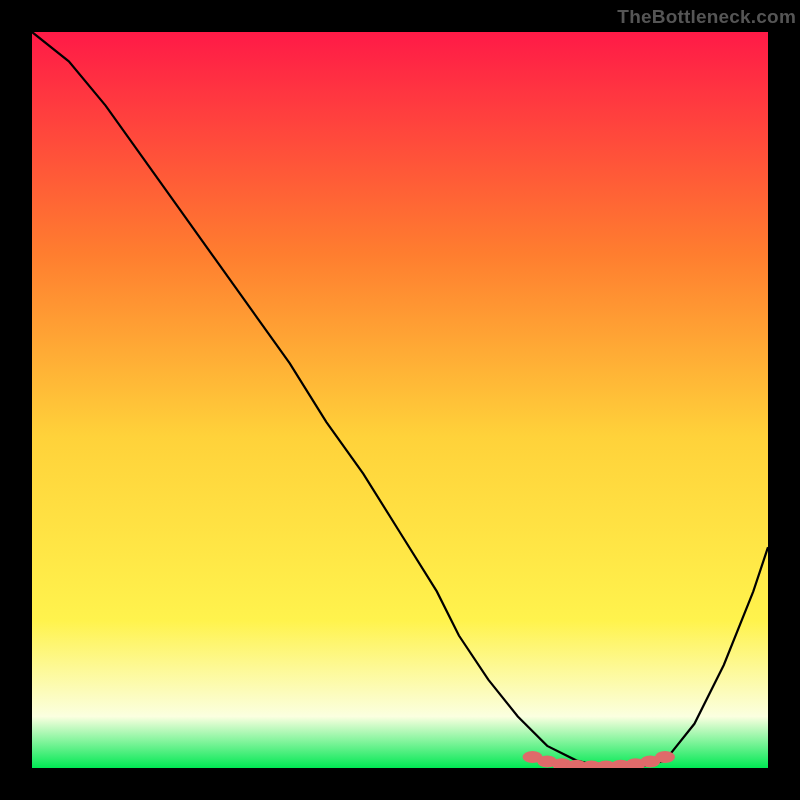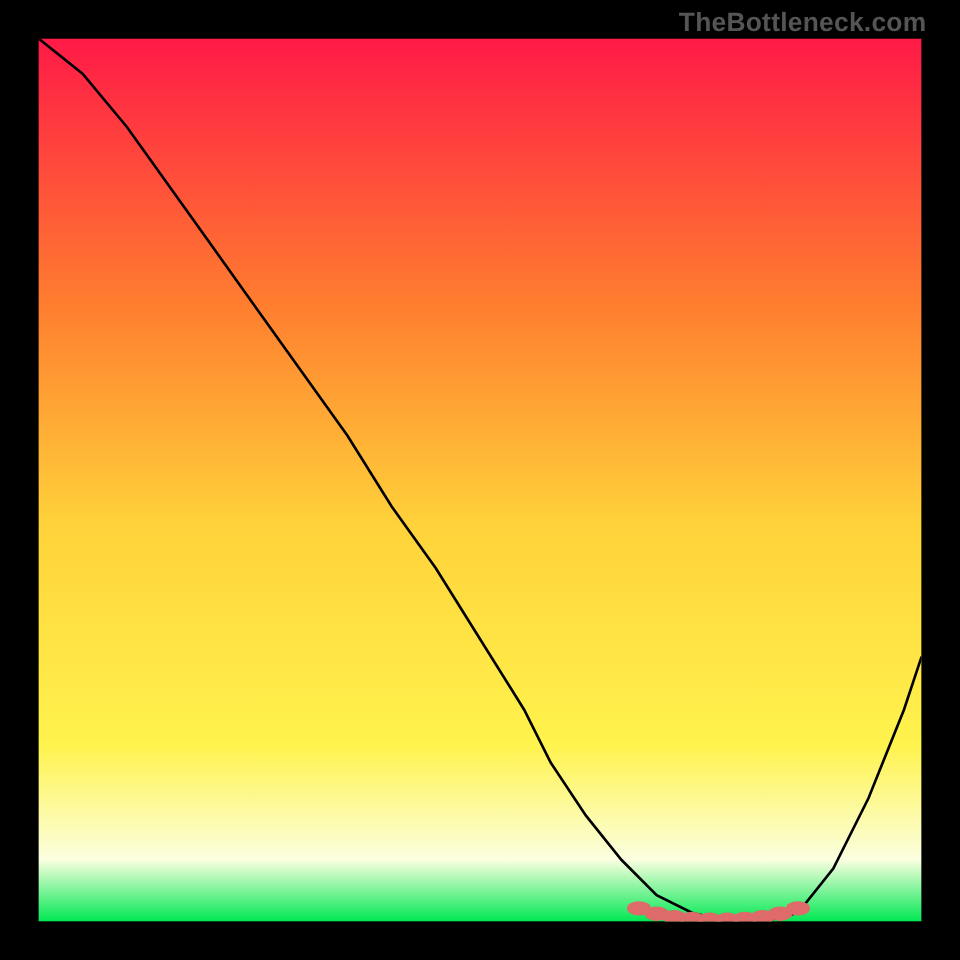--- a/index.html
+++ b/index.html
@@ -13,22 +13,22 @@
   }
   .frame {
     position: relative;
     width: 800px;
     height: 800px;
     background: #000;
   }
   .watermark {
     position: absolute;
     top: 6px;
-    right: 28px;
-    font-size: 22px;
+    right: 4px;
+    font-size: 19px;
     font-weight: 600;
     color: #555;
     letter-spacing: 0.2px;
     user-select: none;
     text-align: right;
   }
   .plot {
     position: absolute;
     left: 32px;
     top: 32px;

